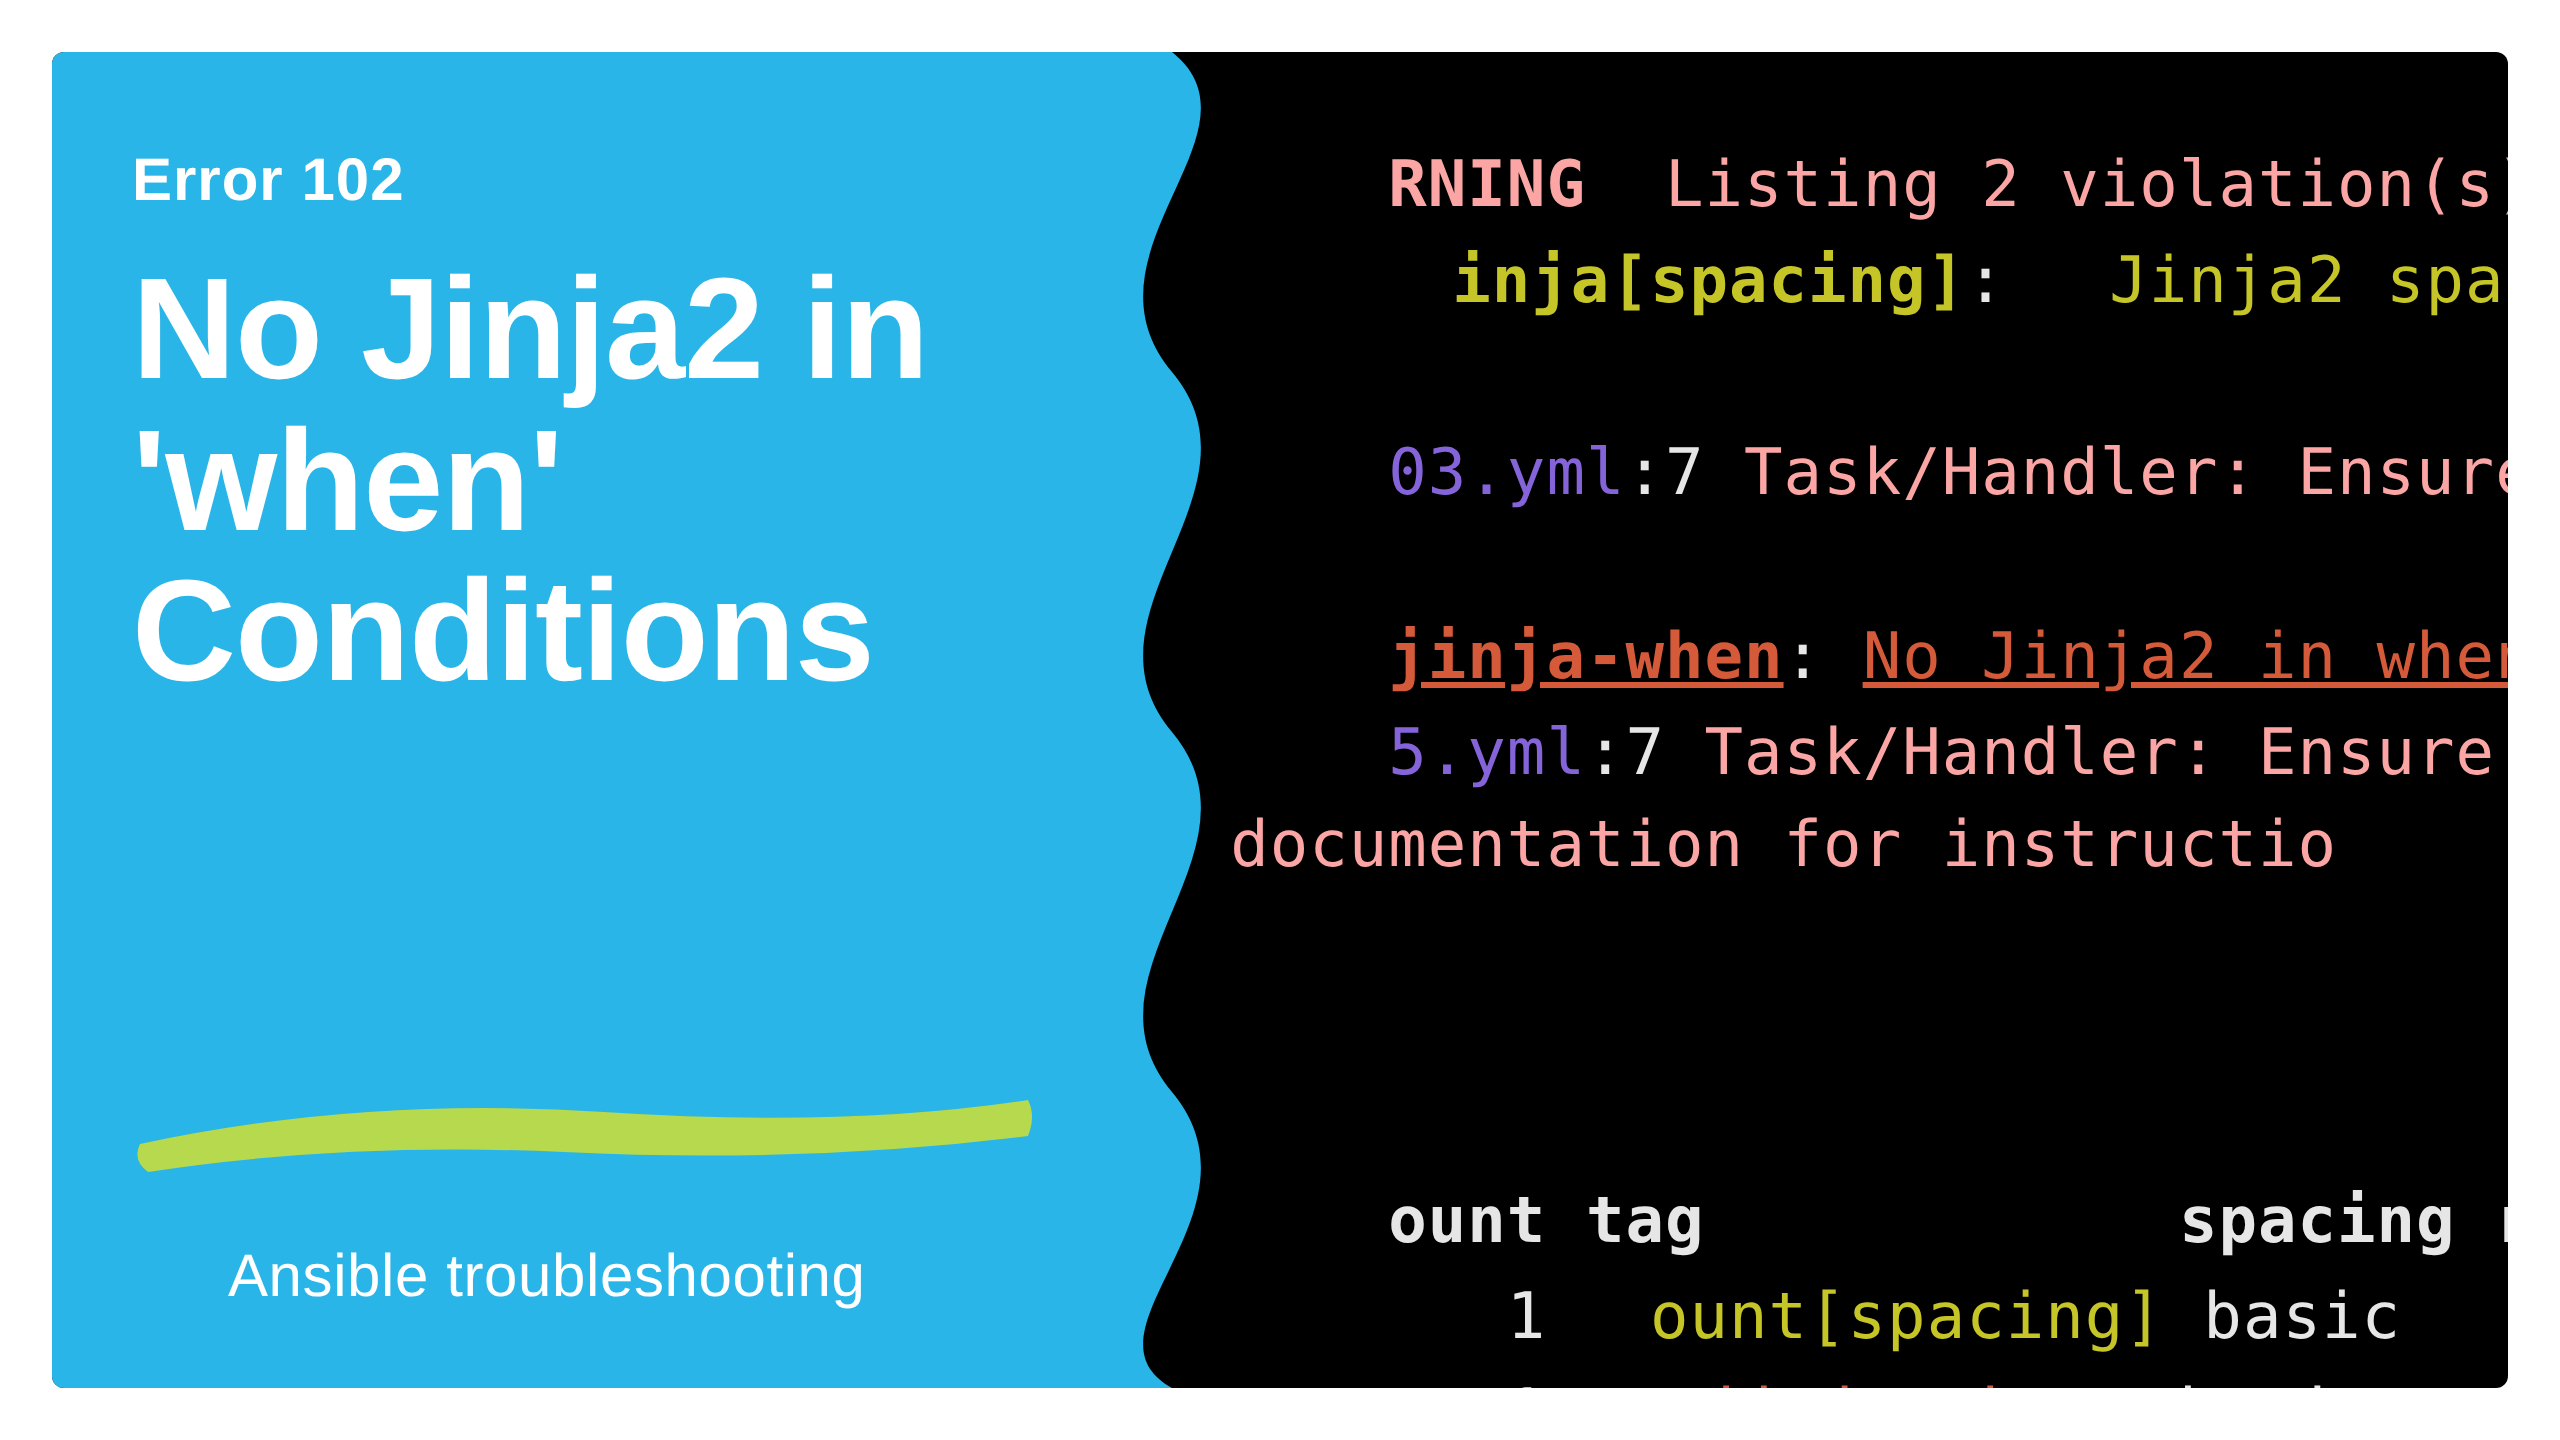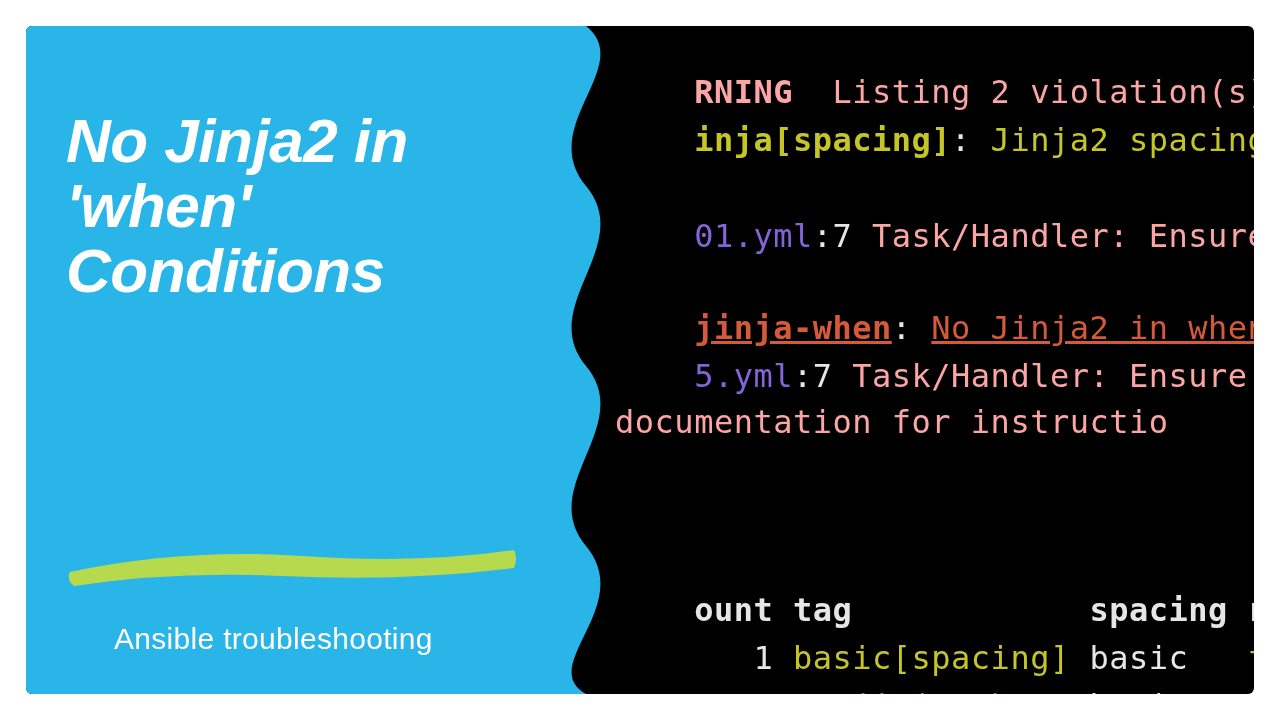--- a/index.html
+++ b/index.html
@@ -10,32 +10,32 @@
   
   .term {
     position:absolute; left:510px; top:0; right:0; bottom:0;
     font-family:"Menlo","Consolas","DejaVu Sans Mono",monospace;
     color:#ccc; font-size:32px; line-height:48px; letter-spacing:0.5px;
     white-space:pre;
   }
   .term .row { position:absolute; left:0; }
   .g  { color:#fca5a5; }
   .w  { color:#e6e6e6; }
-  .yl { color:#c5c528; }
+  .yl { color:#c5c528;margin-left:32px; }
   .pp { color:#8464d8; }
   .rd { color:#d45a3a;text-decoration:underline; }
   .bold { font-weight:700; }
 
   
   .blue-slab { position:absolute; left:0; top:0; width:660px; height:668px; }
   .blue-slab svg { position:absolute; left:0; top:0; width:660px; height:668px; }
 
   .blue-content { position:absolute; left:40px; top:48px; width:520px; color:#fff; }
   .kicker { font-size:30px; font-weight:600; letter-spacing:0.5px; }
-  .headline { font-size:62px; font-weight:700; line-height:1.05; margin-top:34px; letter-spacing:-0.5px;font-style:italic; }
+  .headline { font-size:72px; font-weight:700; line-height:1.05; margin-top:20px; letter-spacing:-0.5px; }
 
   .underline {
     position:absolute; left:36px; top:516px; width:460px; height:48px;
   }
   .underline svg { width:100%; height:100%; }
 
   .subtitle { position:absolute; left:40px; top:596px; color:#fff; font-size:30px; font-weight:400; letter-spacing:0.3px;margin-left:48px; }
 </style>
 </head>
 <body>
@@ -44,52 +44,53 @@
   <div class="poster">
 
     <div class="term">
       <div class="row" style="top:-6px">
         <span class="g bold">RNING</span><span class="g">  Listing 2 violation(s) t</span>
       </div>
       <div class="row" style="top:42px">
         <span class="yl bold">inja[spacing]</span><span class="w">: </span><span class="yl">Jinja2 spacing co</span>
       </div>
       <div class="row" style="top:138px">
-        <span class="pp">01.yml</span><span class="w">:</span><span class="w">7</span><span class="g"> Task/Handler: Ensure a </span>
+        <span class="pp">03.yml</span><span class="w">:</span><span class="w">7</span><span class="g"> Task/Handler: Ensure a </span>
       </div>
       <div class="row" style="top:230px">
         <span class="rd bold">jinja-when</span><span class="w">: </span><span class="rd">No Jinja2 in when.</span>
       </div>
       <div class="row" style="top:278px">
         <span class="pp">5.yml</span><span class="w">:</span><span class="w">7</span><span class="g"> Task/Handler: Ensure a </span>
       </div>
       <div class="row g" style="top:372px">ead documentation for instructio</div>
       <div class="row" style="top:512px">
         <span class="w bold">ount</span><span class="w bold"> tag</span><span class="w bold">            spacing</span><span class="w bold"> rul</span>
       </div>
       <div class="row" style="top:560px">
-        <span class="w">   1</span><span class="yl"> basic[spacing]</span><span class="w"> basic  </span><span class="yl"> for</span>
+        <span class="w">   1</span><span class="yl"> ount[spacing]</span><span class="w"> basic  </span><span class="yl"> for</span>
       </div>
       <div class="row" style="top:608px">
         <span class="w">   1</span><span class="rd"> no-jinja-when </span><span class="w"> basic  </span><span class="rd"> dep</span>
       </div>
     </div>
 
     <div class="blue-slab">
       <svg viewBox="0 0 660 668" preserveAspectRatio="none">
         <path d="M0,0 L560,0
                  C 610,40 510,100 560,160
                  C 610,220 510,280 560,340
                  C 610,400 510,460 560,520
                  C 610,580 510,640 560,668
                  L0,668 Z" fill="#29b5e8"></path>
       </svg>
     </div>
 
     <div class="blue-content">
+      <div class="kicker">Error 102</div>
       <div class="headline">No Jinja2 in 'when' Conditions</div>
     </div>
 
     <div class="underline">
       <svg viewBox="0 0 460 48">
         <path d="M8,30 Q 120,6 240,14 Q 360,22 452,8
                  Q 456,16 452,26
                  Q 340,40 220,34 Q 110,29 12,44 Q 4,38 8,30 Z" fill="#b7d94e"></path>
       </svg>
     </div>

